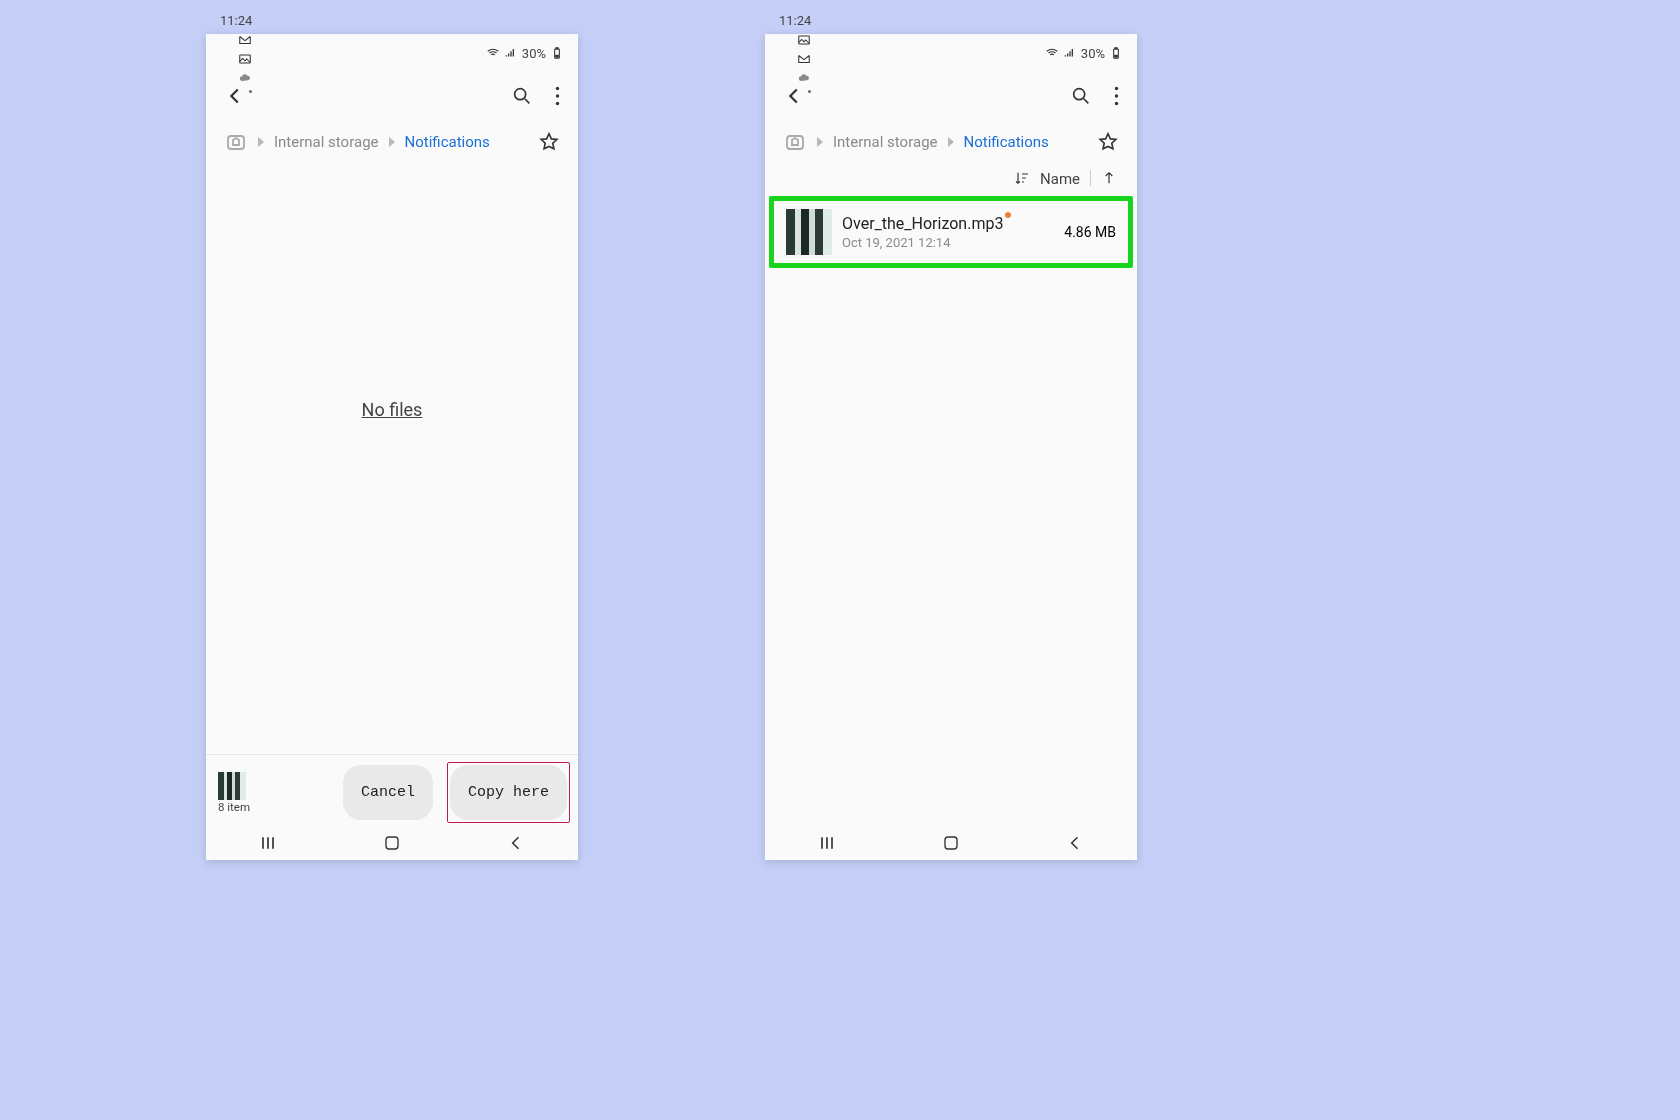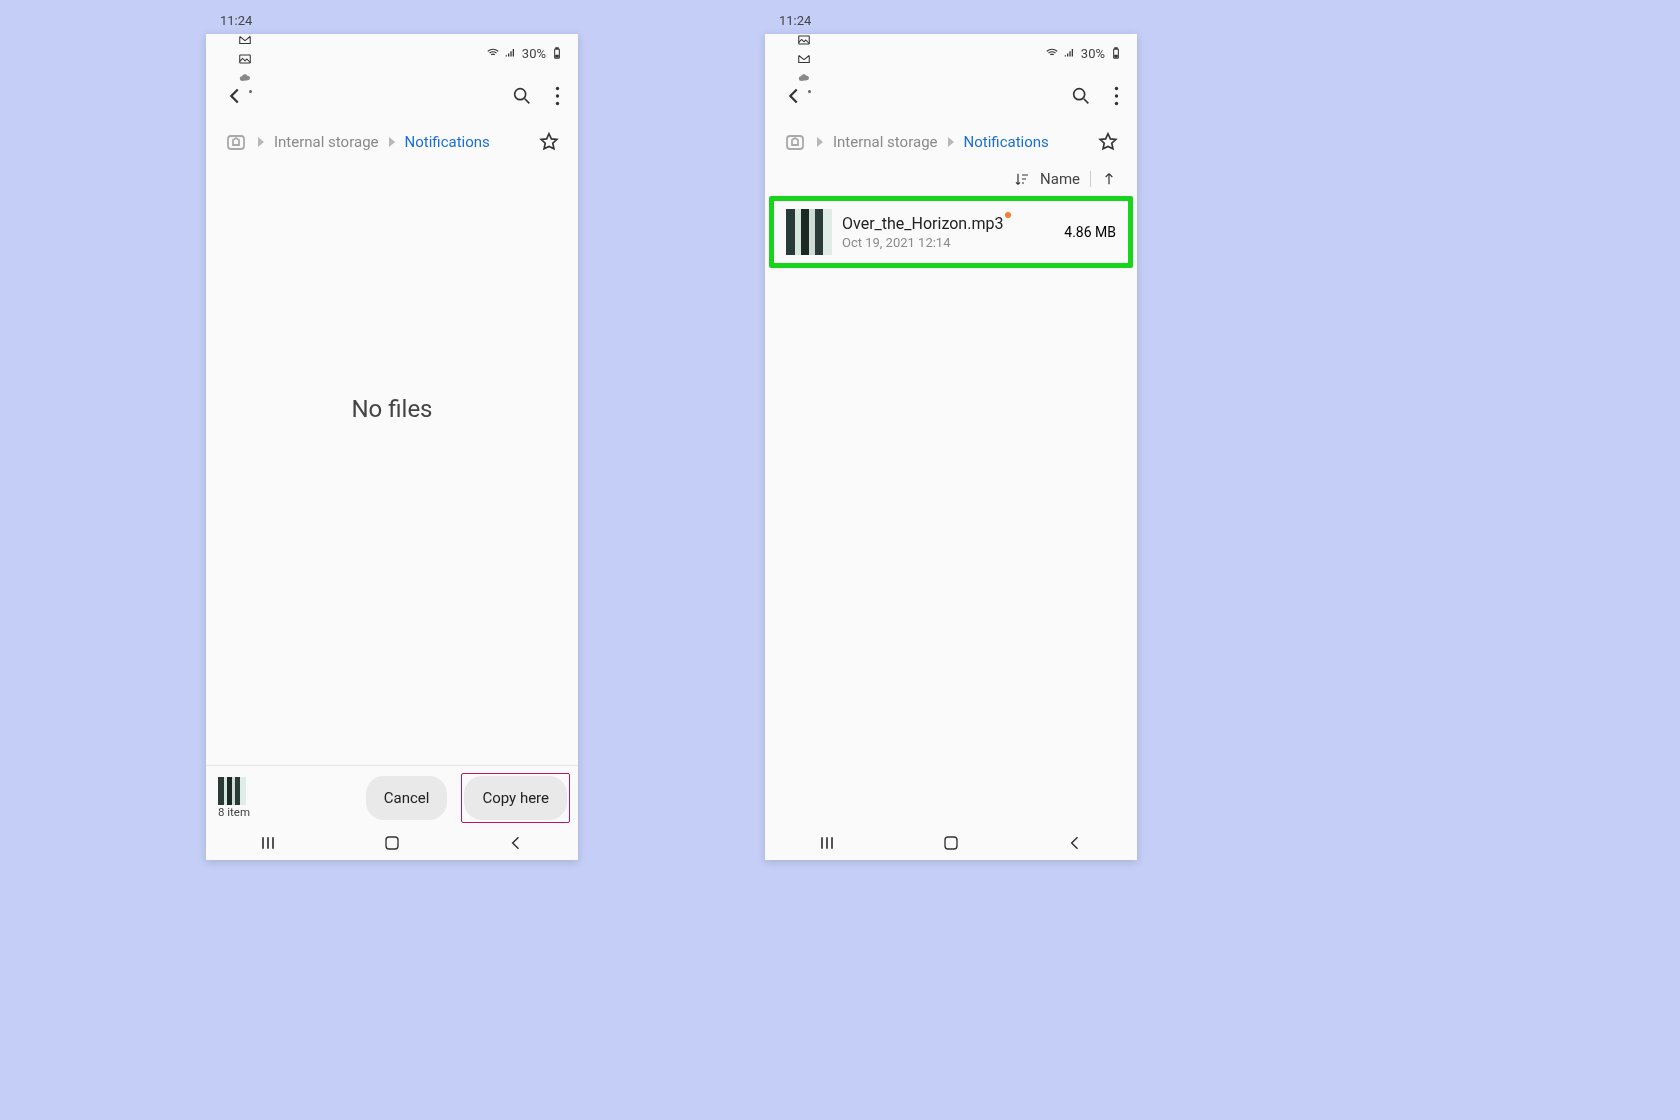--- a/index.html
+++ b/index.html
@@ -61,36 +61,37 @@
   width: 0; height: 0;
   border-top: 5px solid transparent;
   border-bottom: 5px solid transparent;
   border-left: 6px solid #b8b8b8;
 }
 
 
 .sortrow {
   display: flex;
   justify-content: flex-end;
-  align-items: center;
+  align-items: flex-start;
   gap: 10px;
   padding: 6px 20px 8px 16px;
   color: #444;
   font-size: 15px;
 }
 .sortrow .div { width: 1px; height: 16px; background: #ccc; }
 
 
 .empty {
   height: 490px;
   display: flex;
   align-items: center;
   justify-content: center;
   color: #444;
-  font-size: 24px;
+  font-size: 18px;
+  text-decoration: underline;
 }
 
 
 .filewrap {
   border: 5px solid #18d41c;
   margin: 0 4px;
   border-radius: 2px;
 }
 .file {
   display: flex;
@@ -125,23 +126,24 @@
   display: flex;
   align-items: center;
   gap: 12px;
 }
 .thumb-sm { width: 28px; height: 28px; }
 .itemcount { font-size: 11.5px; color: #444; text-align: center; }
 .spacer { flex: 1; }
 .pill {
   background: #e9e9e9;
   border-radius: 18px;
-  padding: 13px 18px;
+  padding: 19px 18px;
   font-size: 15px;
   color: #222;
+  font-family: Liberation Mono, monospace;
 }
 .copy-wrap {
   border: 1px solid #be185d;
   border-radius: 2px;
   padding: 2px;
   margin: -7px -4px -7px 2px;
 }
 
 
 .navbar {

